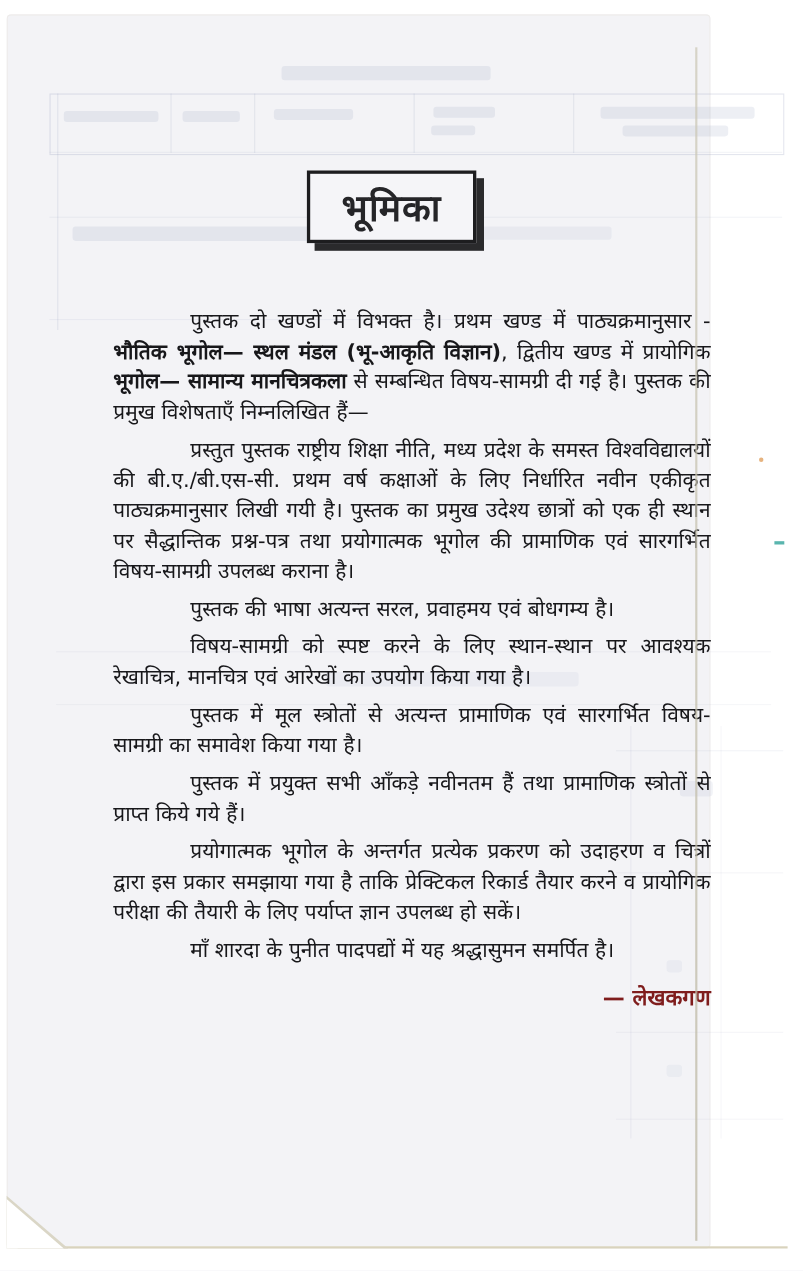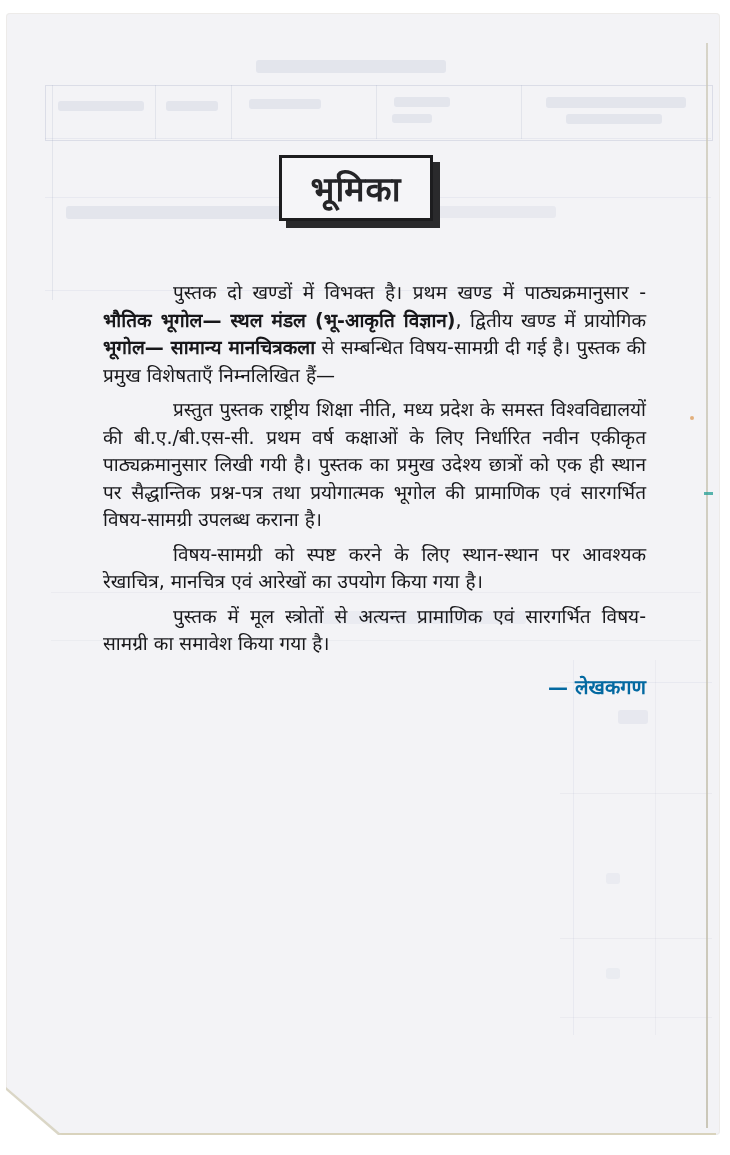--- a/index.html
+++ b/index.html
@@ -3,21 +3,21 @@
 <meta charset="utf-8">
 <style>
   html,body{margin:0;padding:0;}
   body{
     width:730px;height:1155px;position:relative;overflow:hidden;
     background:#ffffff;
     font-family:"DejaVu Sans","Liberation Sans",sans-serif;
   }
   
   .page{
-    position:absolute;left:6px;top:13px;width:714px;height:1122px;
+    position:absolute;left:6px;top:13px;width:640px;height:1122px;
     background:#f3f3f6;
     border-radius:4px;
     box-shadow:0 0 0 1px rgba(225,222,210,.35) inset;
   }
   .page-edge-right{
     position:absolute;top:30px;right:12px;width:2px;height:1085px;
     background:linear-gradient(#cdc9b8,#bdb8a4);opacity:.75;
   }
   .page-edge-bottom{
     position:absolute;left:10px;bottom:0;width:700px;height:2px;
@@ -55,21 +55,21 @@
   
   .preface-body{
     position:absolute;left:97px;top:266px;width:543px;
     font-size:19px;line-height:27.5px;color:#17171a;
     text-align:justify;font-weight:500;
   }
   .preface-body p{margin:0 0 7px 0;text-indent:70px;}
   .bold-seg{font-weight:800;}
   .signature{
     margin-top:16px;text-align:right;text-indent:0;
-    font-weight:700;font-size:20px;color:#0369a1;
+    font-weight:700;font-size:20px;color:#7f1d1d;
   }
 </style>
 </head>
 <body>
 
 <div class="page">
 
   <div class="showthrough">
 
     <div class="st st-blob" style="left:250px;top:47px;width:190px;height:13px;"></div>
@@ -109,22 +109,26 @@
     <div class="st st-blob" style="left:600px;top:955px;width:14px;height:11px;opacity:.55;"></div>
   </div>
 
   <div class="title-box">
     <span>भूमिका</span>
   </div>
 
   <div class="preface-body">
     <p><span>पुस्तक दो खण्डों में विभक्त है। प्रथम खण्ड में पाठ्यक्रमानुसार - </span><span class="bold-seg">भौतिक भूगोल— स्थल मंडल (भू-आकृति विज्ञान)</span><span>, द्वितीय खण्ड में प्रायोगिक </span><span class="bold-seg">भूगोल— सामान्य मानचित्रकला</span><span> से सम्बन्धित विषय-सामग्री दी गई है। पुस्तक की प्रमुख विशेषताएँ निम्नलिखित हैं—</span></p>
     <p>प्रस्तुत पुस्तक राष्ट्रीय शिक्षा नीति, मध्य प्रदेश के समस्त विश्वविद्यालयों की बी.ए./बी.एस-सी. प्रथम वर्ष कक्षाओं के लिए निर्धारित नवीन एकीकृत पाठ्यक्रमानुसार लिखी गयी है। पुस्तक का प्रमुख उदेश्य छात्रों को एक ही स्थान पर सैद्धान्तिक प्रश्न-पत्र तथा प्रयोगात्मक भूगोल की प्रामाणिक एवं सारगर्भित विषय-सामग्री उपलब्ध कराना है।</p>
+    <p>पुस्तक की भाषा अत्यन्त सरल, प्रवाहमय एवं बोधगम्य है।</p>
     <p>विषय-सामग्री को स्पष्ट करने के लिए स्थान-स्थान पर आवश्यक रेखाचित्र, मानचित्र एवं आरेखों का उपयोग किया गया है।</p>
     <p>पुस्तक में मूल स्त्रोतों से अत्यन्त प्रामाणिक एवं सारगर्भित विषय-सामग्री का समावेश किया गया है।</p>
+    <p>पुस्तक में प्रयुक्त सभी आँकड़े नवीनतम हैं तथा प्रामाणिक स्त्रोतों से प्राप्त किये गये हैं।</p>
+    <p>प्रयोगात्मक भूगोल के अन्तर्गत प्रत्येक प्रकरण को उदाहरण व चित्रों द्वारा इस प्रकार समझाया गया है ताकि प्रेक्टिकल रिकार्ड तैयार करने व प्रायोगिक परीक्षा की तैयारी के लिए पर्याप्त ज्ञान उपलब्ध हो सकें।</p>
+    <p>माँ शारदा के पुनीत पादपद्यों में यह श्रद्धासुमन समर्पित है।</p>
     <div class="signature">— लेखकगण</div>
   </div>
 
   <div class="page-edge-right"></div>
   <div class="page-edge-bottom"></div>
   <div class="speck-teal"></div>
   <div class="speck-orange"></div>
   <div class="corner-curl-shadow"></div>
   <div class="corner-curl"></div>
 </div>

